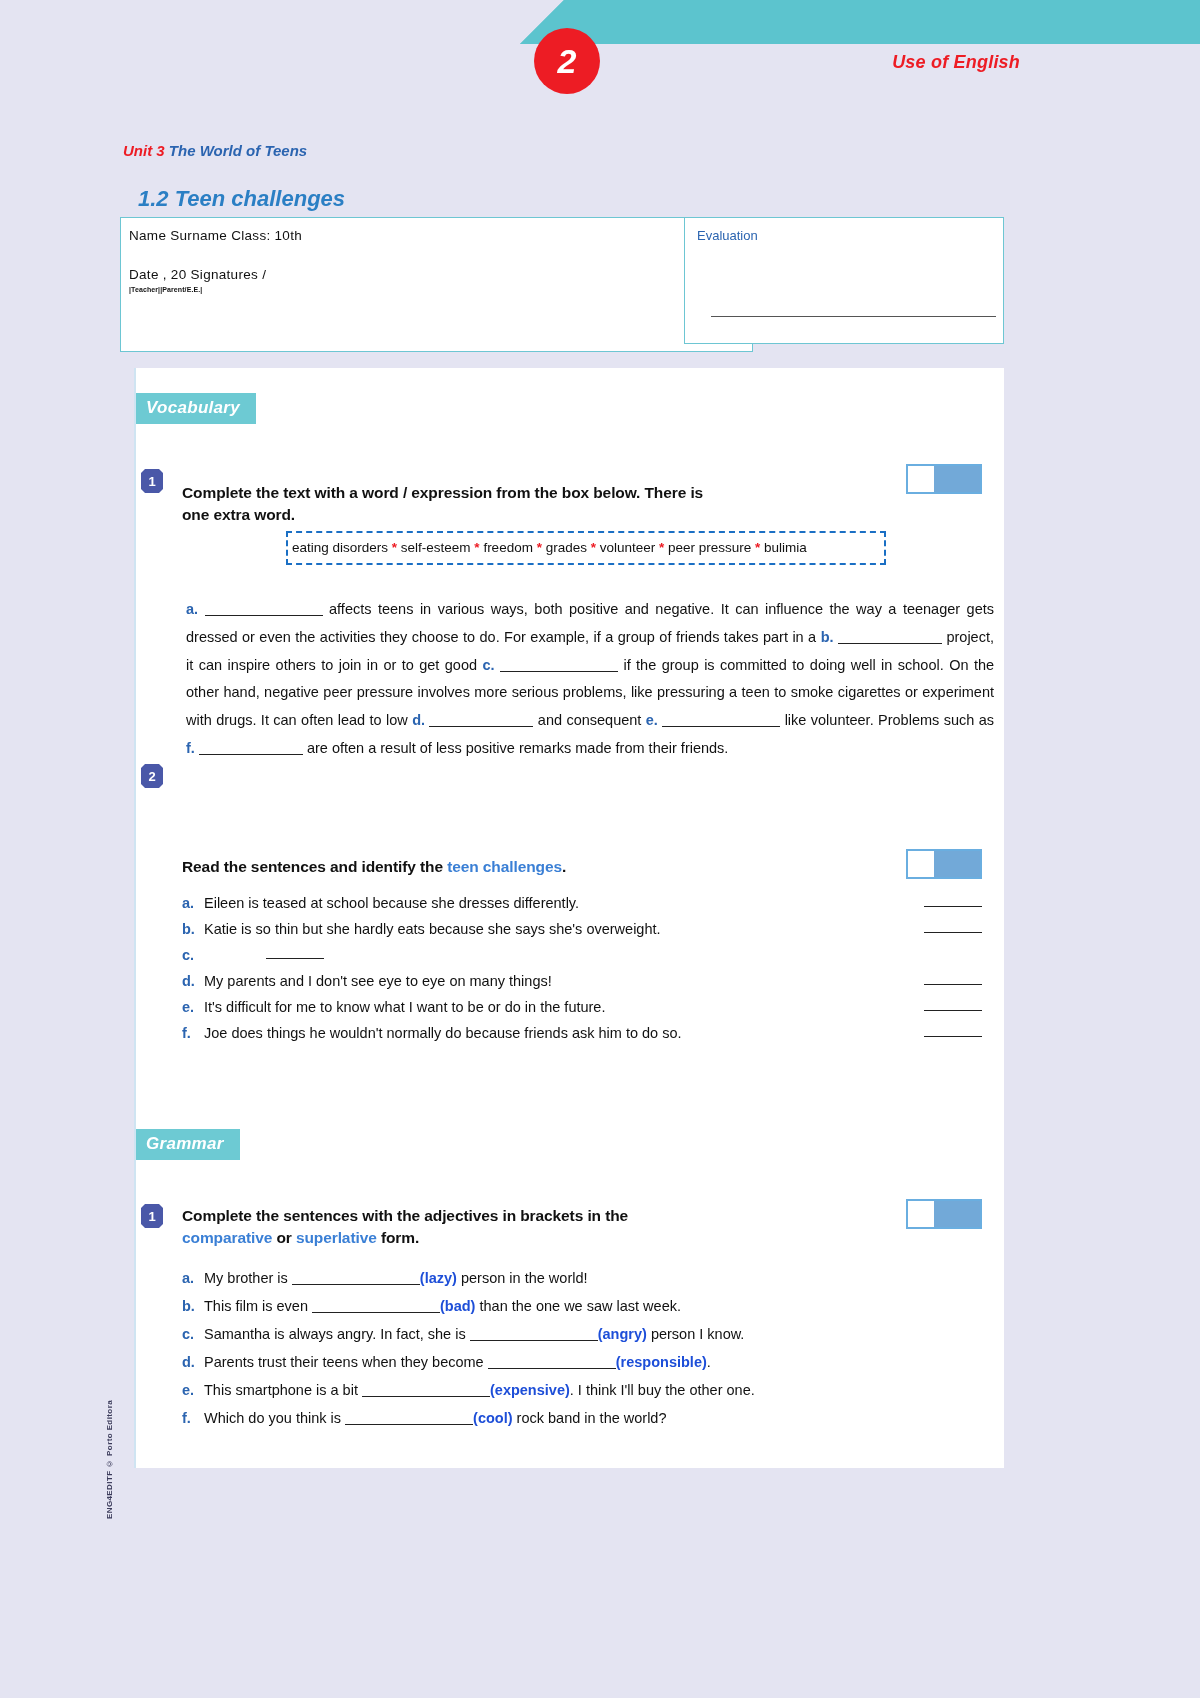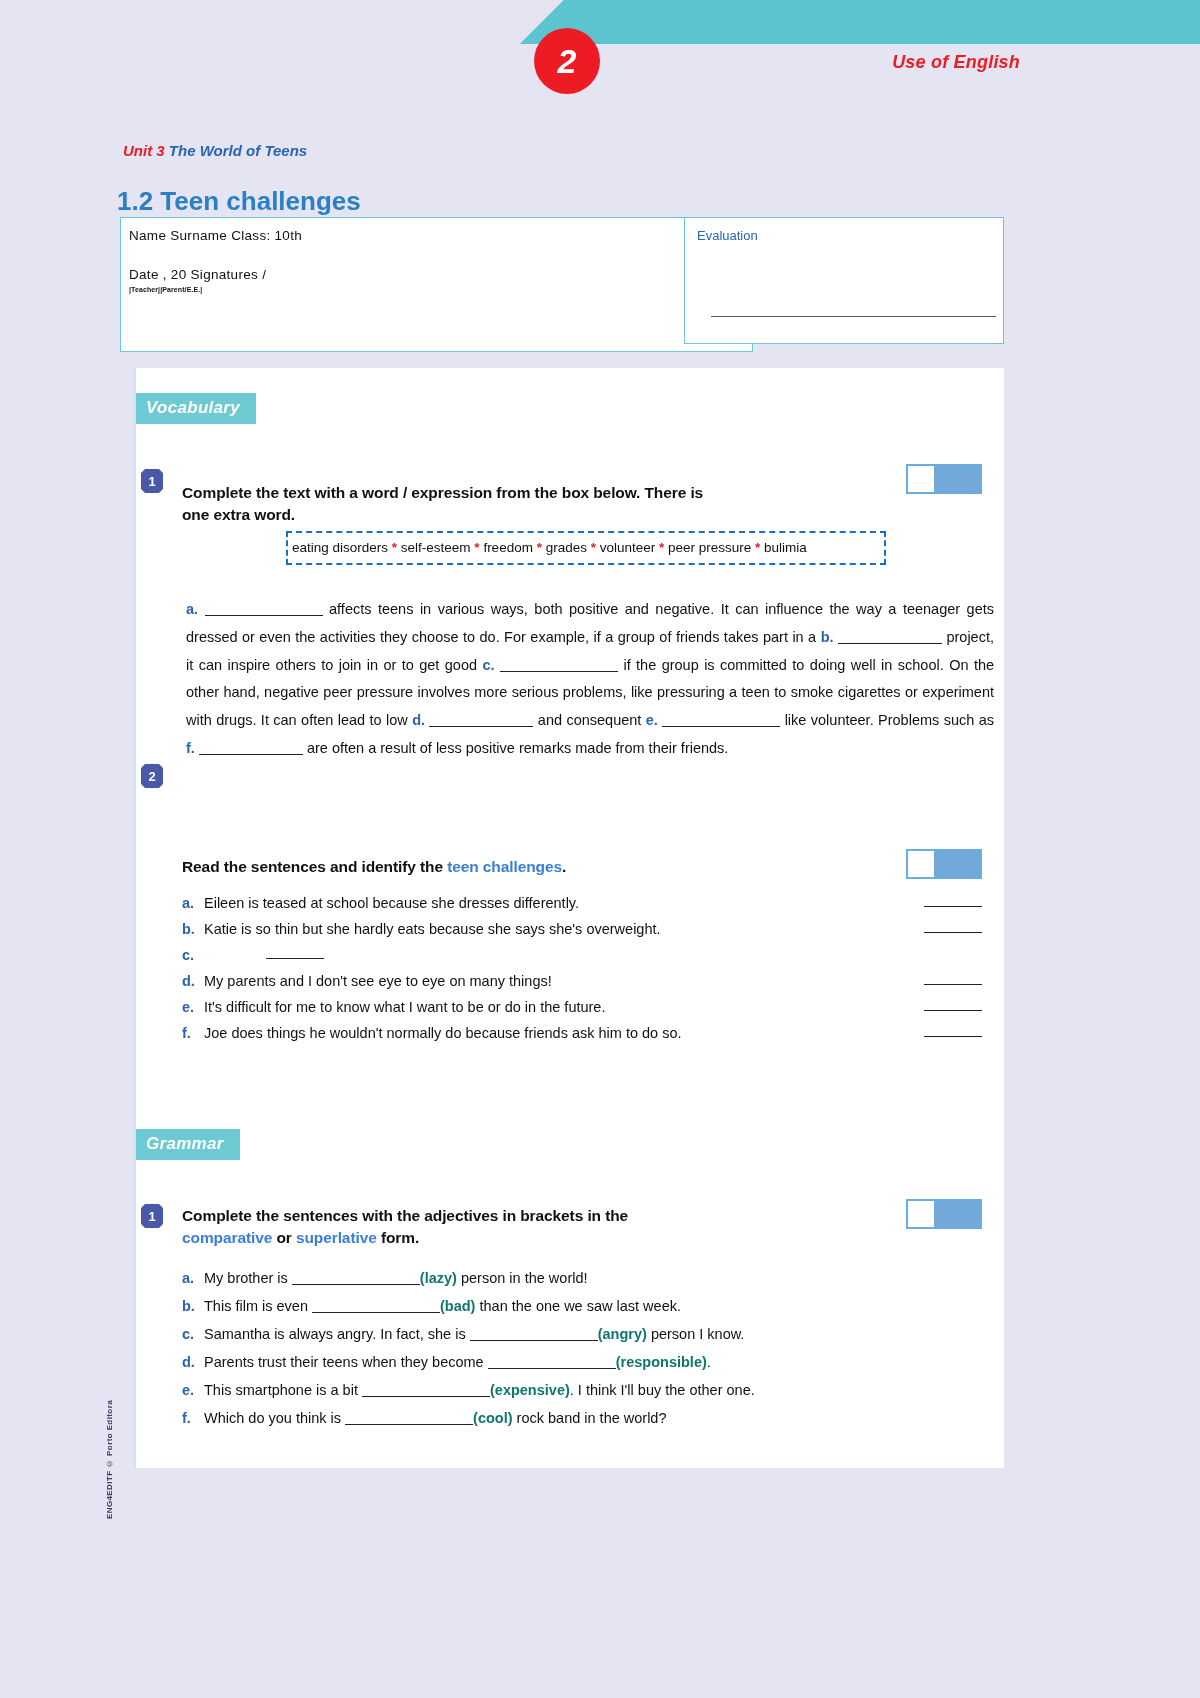--- a/index.html
+++ b/index.html
@@ -38,22 +38,22 @@
   }
 
   
   .unit-line{
     position:absolute;top:142px;left:123px;font-size:15px;font-weight:bold;font-style:italic;
   }
   .unit-line .u-num{color:#ed1c24;}
   .unit-line .u-title{color:#2b64b0;font-weight:bold;}
 
   .lesson-title{
-    position:absolute;top:186px;left:117px;
-    color:#2b7fc4;font-size:26px;font-weight:bold;
+    position:absolute;top:186px;left:138px;
+    color:#2b7fc4;font-size:22px;font-weight:bold;font-style:italic;
   }
 
   
   .name-box{
     position:absolute;top:217px;left:120px;width:633px;height:135px;
     border:1.5px solid #6dc6d3;background:#fff;box-sizing:border-box;
     padding:10px 8px;
   }
   .eval-box{
     position:absolute;top:217px;left:684px;width:320px;height:127px;
@@ -132,21 +132,21 @@
   .qlist{position:absolute;font-size:14.5px;color:#111;}
   .qrow{display:flex;align-items:baseline;margin-bottom:10px;}
   .qlab{color:#2b64b0;font-weight:bold;width:22px;flex:none;}
   .qtext{flex:1;}
   .ansline{display:inline-block;width:58px;border-bottom:1.6px solid #222;
            margin-left:8px;vertical-align:1px;}
   .qrow .ansholder{width:120px;flex:none;text-align:right;}
 
   .gline{display:inline-block;border-bottom:1.2px solid #222;width:128px;vertical-align:-2px;}
   .gb{font-weight:bold;}
-  .gpar{color:#0f766e;font-weight:bold;margin-top:40px;}
+  .gpar{color:#1d4ed8;font-weight:bold;margin-top:40px;}
 
   
   .vert-wm{
     position:absolute;left:105px;top:1400px;
     writing-mode:vertical-rl;transform:rotate(180deg);
     font-size:8px;color:#3a3a5a;letter-spacing:.4px;font-weight:bold;
     white-space:nowrap;
   }
 </style>
 </head>

